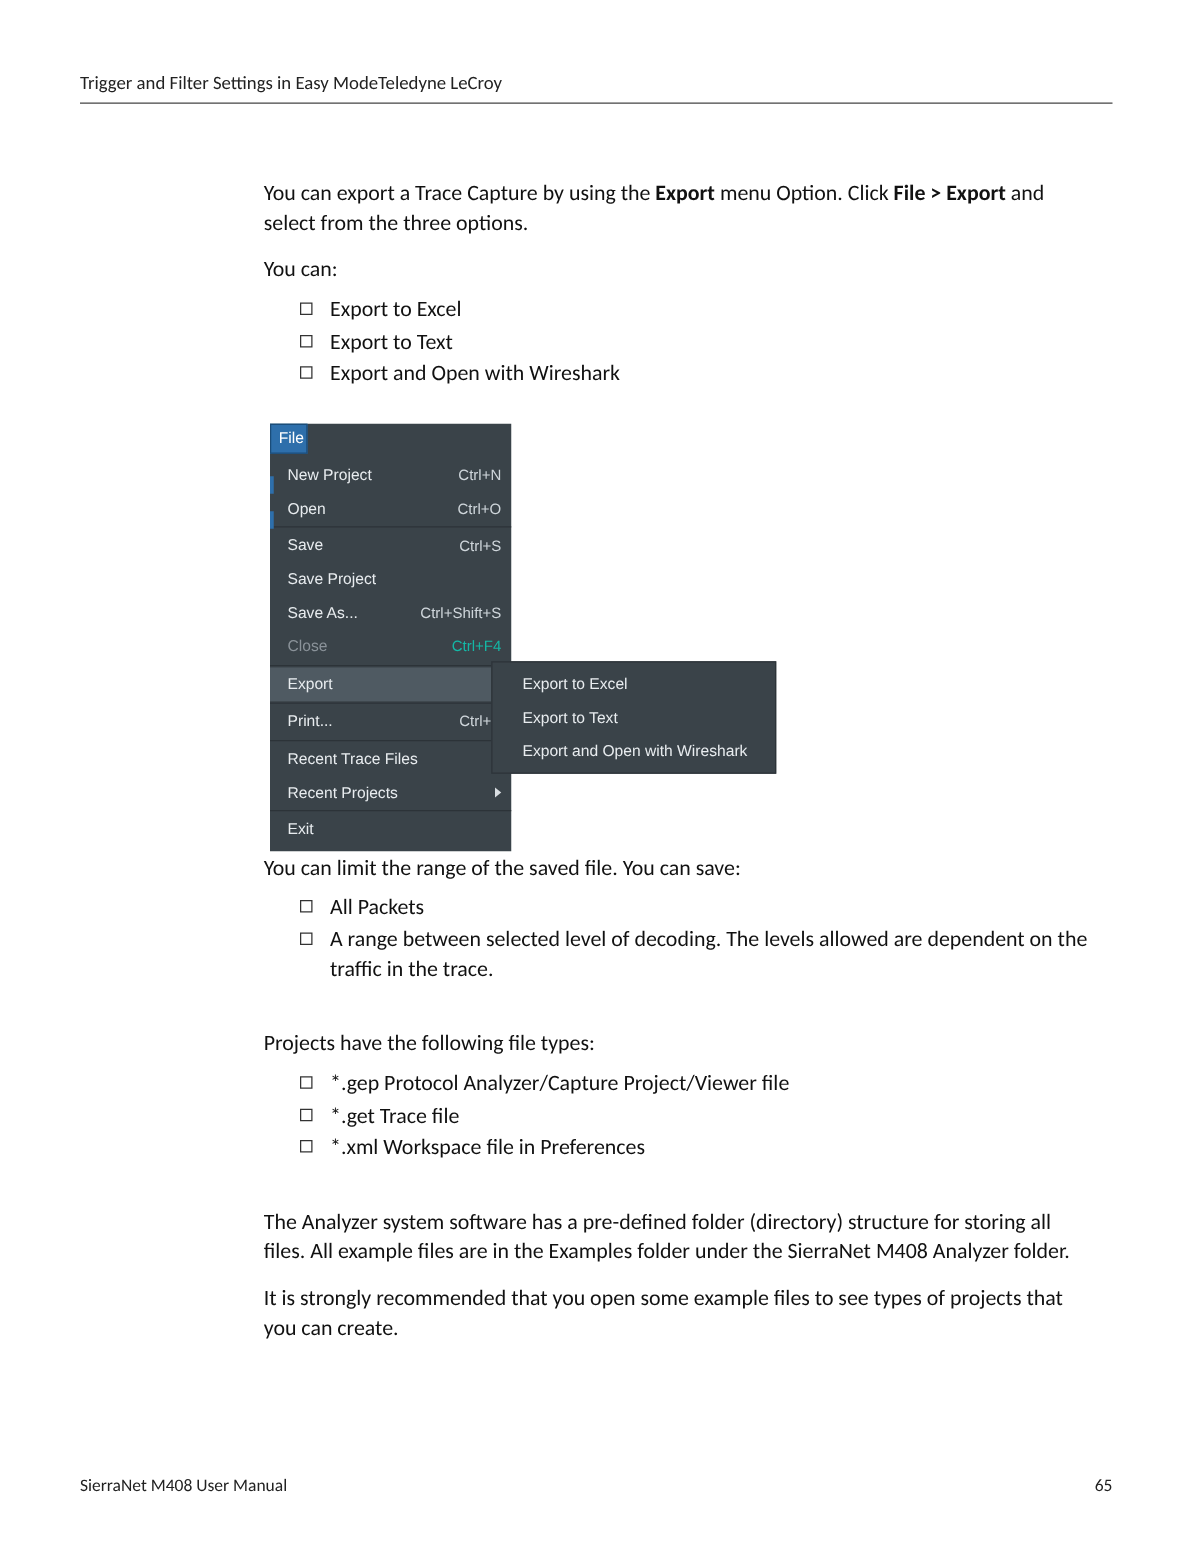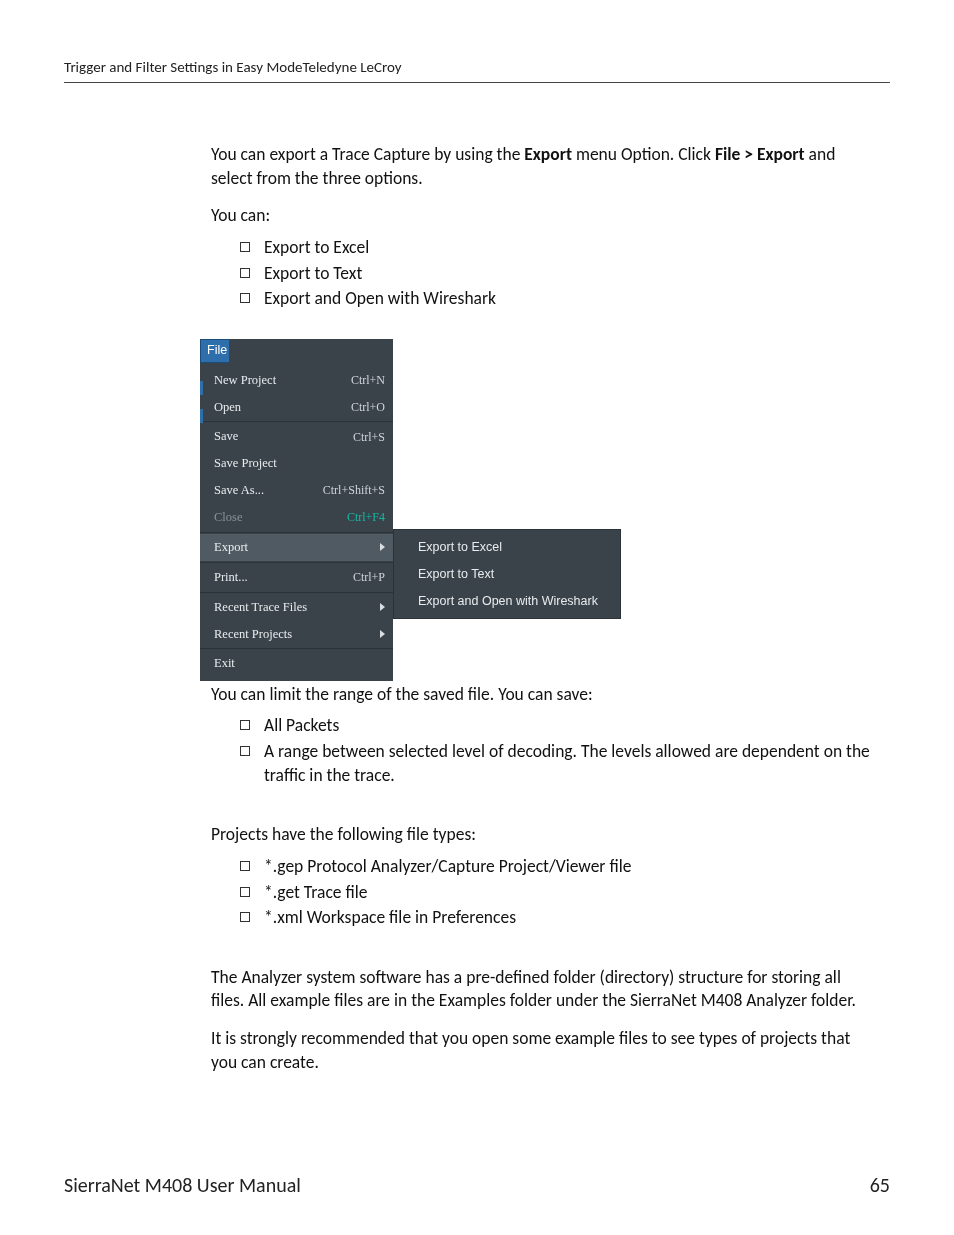--- a/index.html
+++ b/index.html
@@ -48,36 +48,36 @@
   strong { font-weight: 700; }
 
   
   .menu-container {
     position: relative;
     margin: 24px 0 38px 0;
     height: 306px;
   }
   .file-menu {
     position: absolute;
-    left: 0; top: 0;
+    left: 16px; top: 0;
     width: 193px;
     background: #3a4349;
     color: #e8ecef;
     font-family: "Segoe UI", Arial, sans-serif;
     font-size: 12.5px;
   }
   .file-tab {
     background: #2e6fab;
     color: #fff;
     padding: 2px 8px 3px 6px;
     width: 30px;
     border: 1px solid #1b4d7a;
     font-size: 12.5px;
   }
-  .menu-body { padding: 4px 0; font-family: Liberation Serif, serif; }
+  .menu-body { padding: 4px 0; }
   .menu-item {
     display: flex;
     justify-content: space-between;
     align-items: center;
     padding: 5px 8px 5px 14px;
     white-space: nowrap;
   }
   .menu-item.hover { background: #4f5a62; }
   .menu-item .shortcut { color: #cfd6db; font-size: 12px; }
   .menu-item .arrow {
@@ -111,21 +111,21 @@
   }
   .submenu .menu-item { padding: 5px 10px 5px 24px; }
 
   .footer {
     position: absolute;
     bottom: 38px;
     left: 64px;
     right: 64px;
     display: flex;
     justify-content: space-between;
-    font-size: 20px;
+    font-size: 14px;
     color: #222;
   }
 </style>
 </head>
 <body>
 
 <div class="page">
   <div class="header">
     <span>Trigger and Filter Settings in Easy Mode</span>
     <span>Teledyne LeCroy</span>

